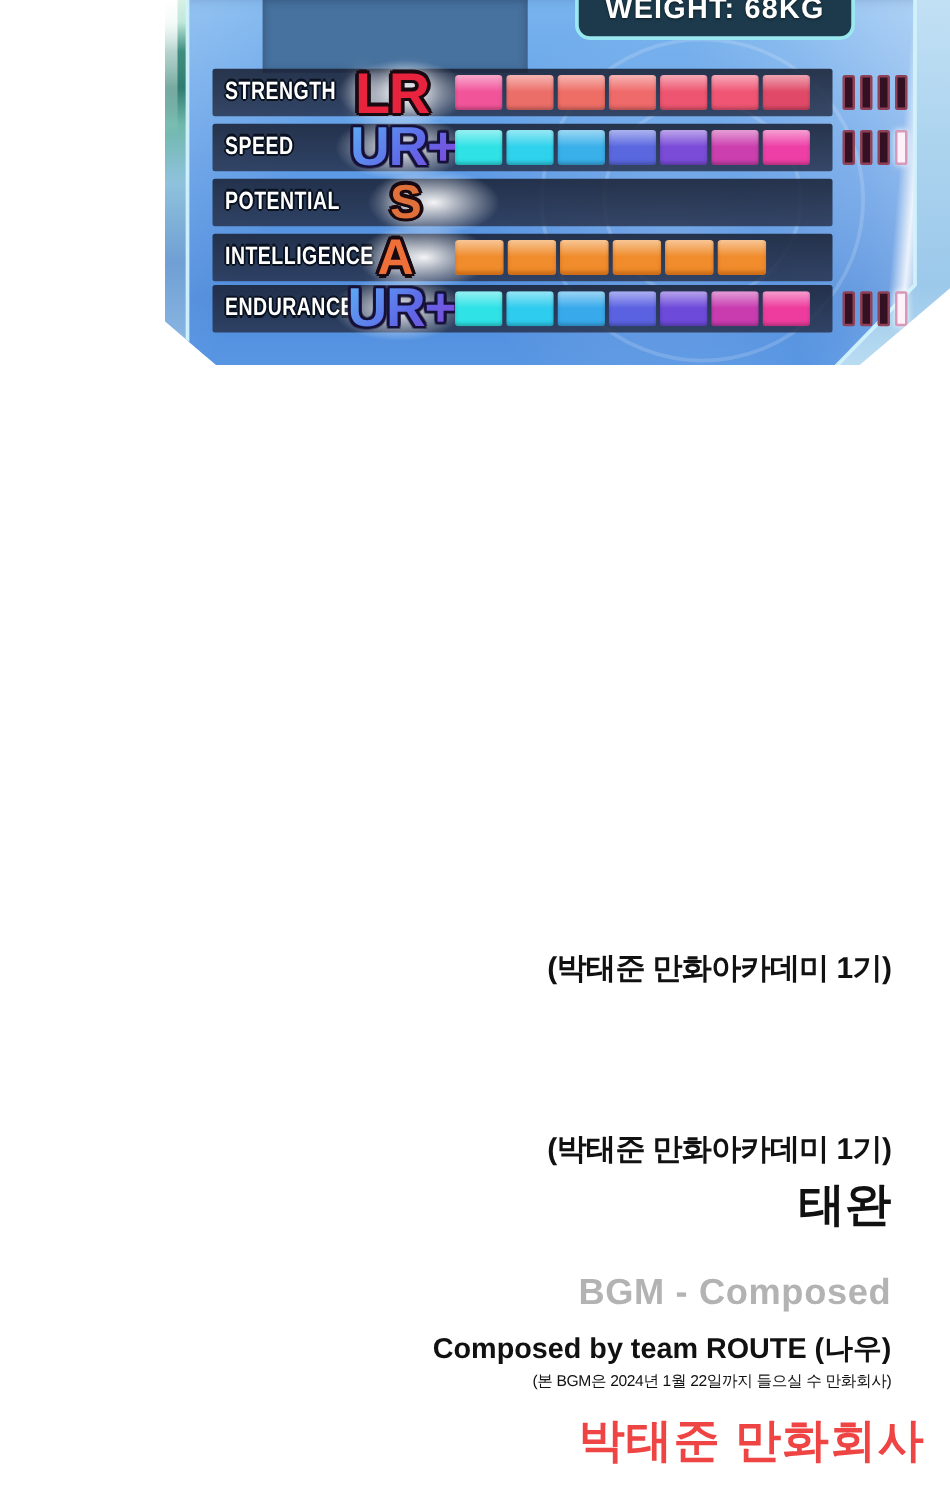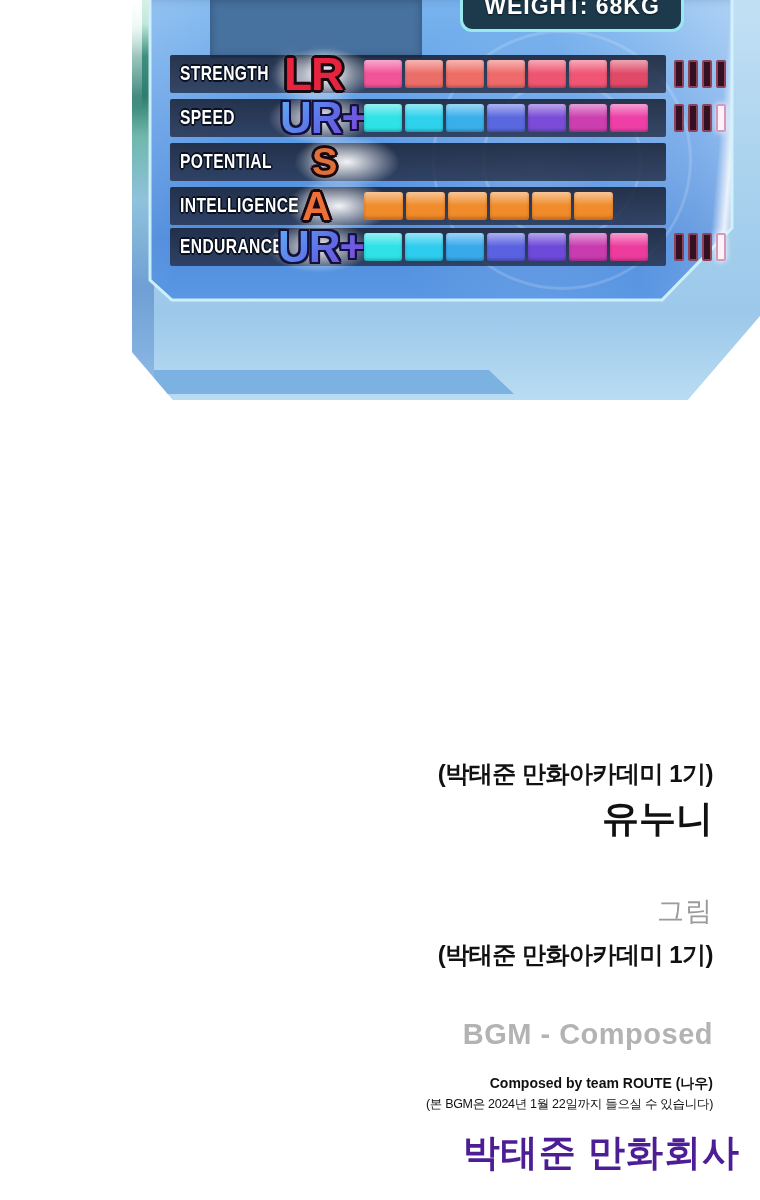--- a/index.html
+++ b/index.html
@@ -2,21 +2,21 @@
 <html><head>
 <meta charset="utf-8">
 <style>
   * { margin:0; padding:0; box-sizing:border-box; }
   html,body { background:#ffffff; }
   body { font-family:"Liberation Sans", sans-serif; }
   .page { position:relative; width:760px; height:1200px; background:#ffffff; overflow:hidden; margin:0 auto; }
 
   
   .panel {
-    position:absolute; left:132px; top:0; width:628px; height:400px;
+    position:absolute; left:132px; top:0; width:628px; height:292px;
     clip-path: polygon(0% 0%, 100% 0%, 100% 79%, 88.5% 100%, 6.5% 100%, 0% 88%);
     background: linear-gradient(180deg,#c2e0f4 0%,#a9d2ee 45%,#9cc8ea 78%,#b9dcf2 100%);
   }
   
   .frame-left {
     position:absolute; left:0; top:0; width:22px; height:100%;
     background: linear-gradient(180deg,#d8f0e6 0%,#bfe8da 6%,#3f8f80 14%,#2f7d70 24%,#6fb7ab 34%,#8fc2dc 50%,#6f9fd4 72%,#85b2e0 90%,#9cc4e8 100%);
   }
   .frame-left-hl { position:absolute; left:0; top:0; width:10px; height:120px;
     background:linear-gradient(180deg,#ffffff 0%, rgba(255,255,255,0) 90%); }
@@ -105,24 +105,24 @@
 
   
   .credits { position:absolute; right:47px; text-align:right; color:#111; }
   .credit-role { font-size:27px; color:#9b9b9b; letter-spacing:1px; }
   .credit-affil { font-size:24px; font-weight:bold; margin-top:10px; letter-spacing:-0.5px; }
   .credit-name { font-size:37px; font-weight:bold; margin-top:4px; }
   .block-story { top:748px; }
   .block-art { top:893px; }
   .block-bgm { top:1018px; }
   .bgm-title { font-size:29px; font-weight:bold; color:#b3b3b3; letter-spacing:0.5px; }
-  .bgm-composer { font-size:14px; font-weight:bold; margin-top:24px; }
+  .bgm-composer { font-size:23px; font-weight:bold; margin-top:12px; }
   .bgm-notice { font-size:12.5px; margin-top:3px; letter-spacing:-0.3px; }
   .company { position:absolute; right:20px; top:1128px; font-size:37px; font-weight:bold;
-    color:#4c1d95; letter-spacing:1px; }
+    color:#ef4444; letter-spacing:1px; }
 </style>
 </head>
 <body>
 
 <div class="page">
 
   <div class="panel">
     <div class="frame-left"></div>
     <div class="frame-left-hl"></div>
     <div class="frame-band"></div>
@@ -226,28 +226,27 @@
           <div class="cell"></div>
           <div class="cell"></div>
           <div class="cell"></div>
           <div class="cell lit"></div>
         </div>
     </div>
   </div>
 
   <div class="credits block-story">
     <div class="credit-affil">(박태준 만화아카데미 1기)</div>
-    <div class="credit-name">유누니</div>
   </div>
 
   <div class="credits block-art">
-    <div class="credit-role">그림</div>
     <div class="credit-affil">(박태준 만화아카데미 1기)</div>
+    <div class="credit-name">태완</div>
   </div>
 
   <div class="credits block-bgm">
     <div class="bgm-title">BGM - Composed</div>
     <div class="bgm-composer">Composed by team ROUTE (나우)</div>
-    <div class="bgm-notice">(본 BGM은 2024년 1월 22일까지 들으실 수 있습니다)</div>
+    <div class="bgm-notice">(본 BGM은 2024년 1월 22일까지 들으실 수 만화회사)</div>
   </div>
 
   <div class="company">박태준 만화회사</div>
 </div>
 
 </body></html>

